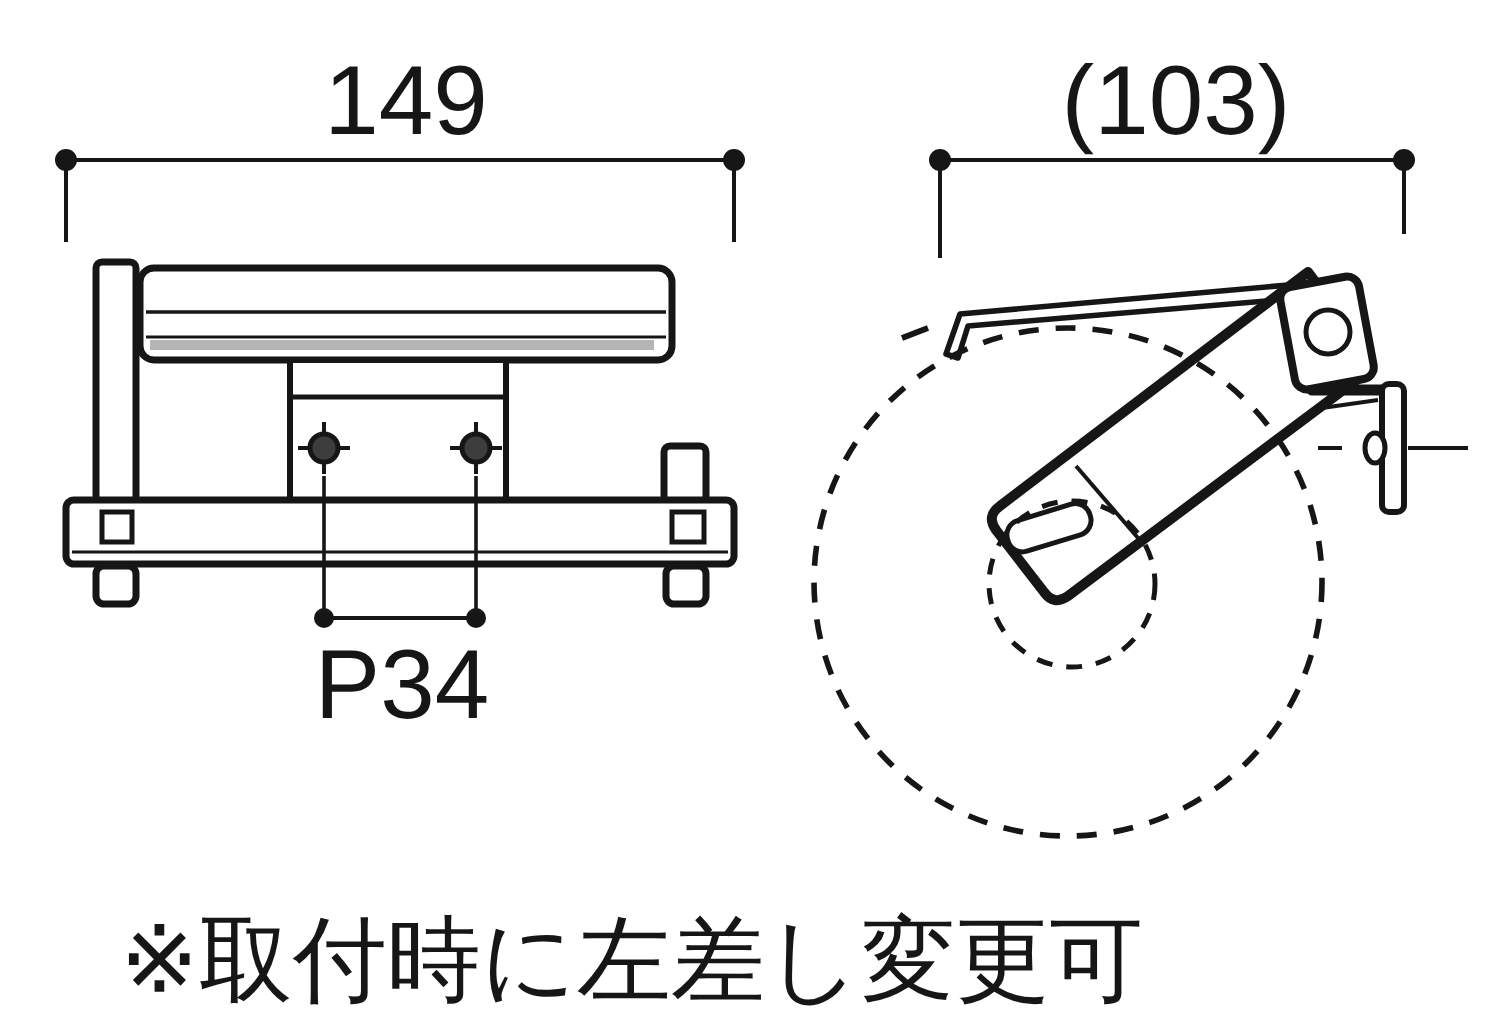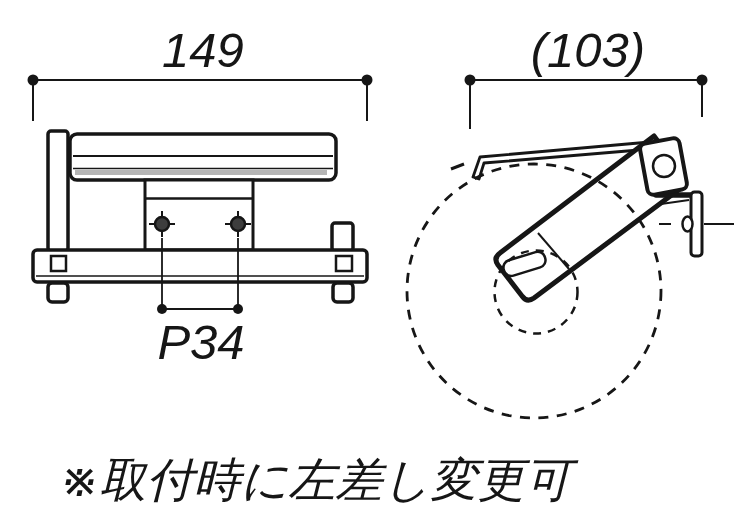--- a/index.html
+++ b/index.html
@@ -3,21 +3,20 @@
 <meta charset="utf-8">
 <style>
   html, body { margin: 0; padding: 0; background: #ffffff; }
   .stage {
     position: relative;
     width: 750px;
     height: 514px;
     background: #ffffff;
     overflow: hidden;
     font-family: "Liberation Sans", sans-serif;
-    font-style: italic;
   }
   svg { display: block; }
   .outline   { stroke: #161616; fill: #ffffff; }
   .thinline  { stroke: #161616; fill: none; }
   .solidline { stroke: #161616; fill: none; }
   .dimtext   { font-family: "Liberation Sans", sans-serif; font-size: 49px; fill: #161616; }
   .notetext  { font-family: "Liberation Sans", "DejaVu Sans", sans-serif; font-size: 47px; fill: #161616; }
   .dot       { fill: #161616; stroke: none; }
   .shade     { fill: #b5b5b5; stroke: none; }
   .screwdot  { fill: #3d3d3d; stroke: #161616; }

